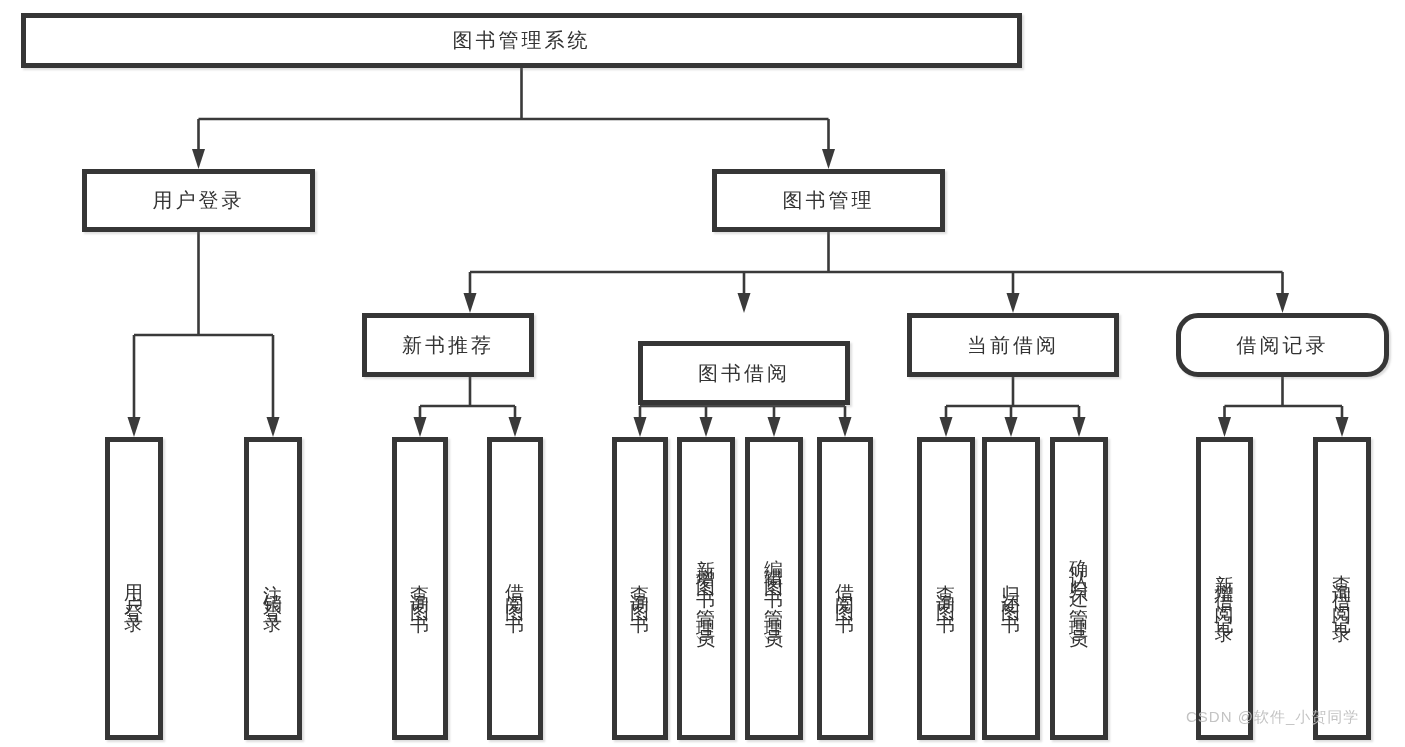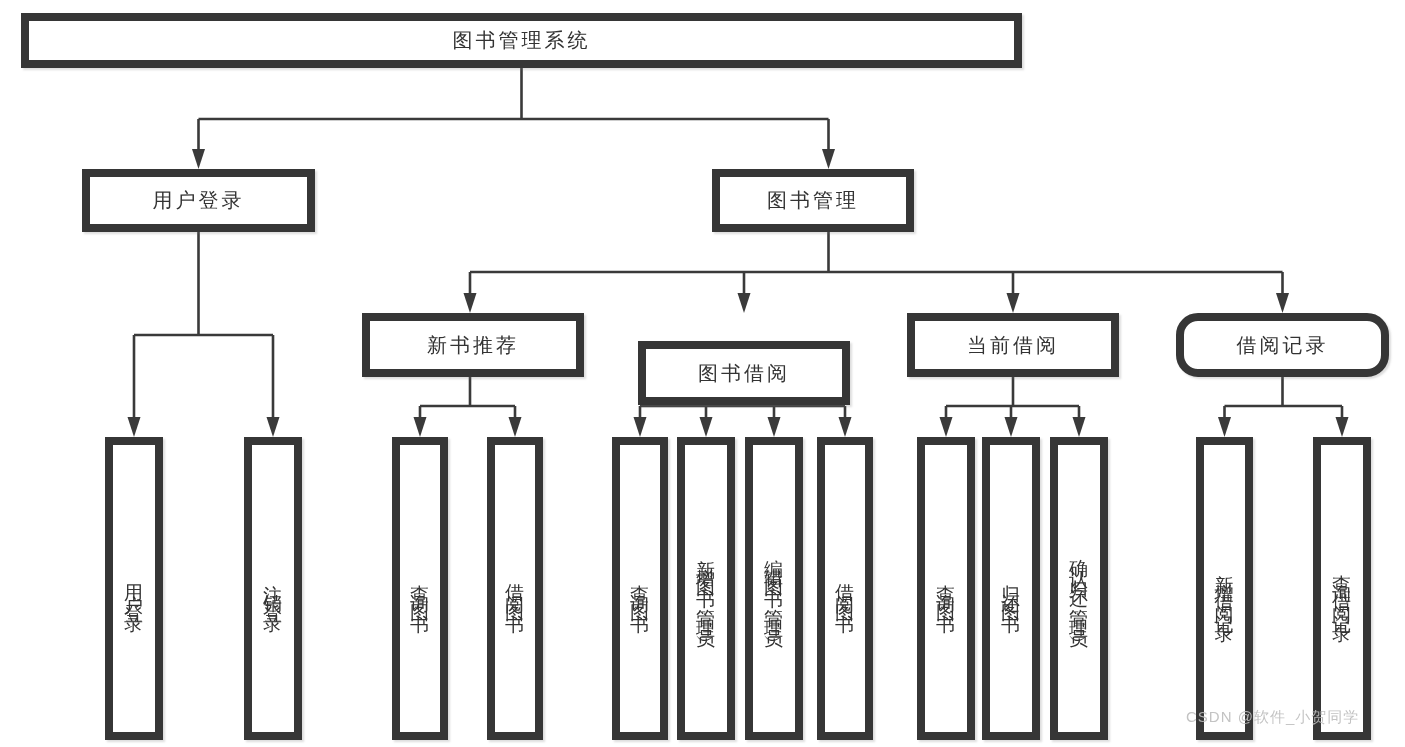--- a/index.html
+++ b/index.html
@@ -10,21 +10,21 @@
     overflow:hidden;
     font-family:"Liberation Sans","DejaVu Sans",sans-serif;
   }
   #connector-layer{
     position:absolute;left:0;top:0;width:1405px;height:747px;
   }
   #node-layer{position:absolute;left:0;top:0;width:100%;height:100%;}
   .node{
     position:absolute;
     background:#ffffff;
-    border:8px solid #000000;
+    border:5px solid #000000;
     box-sizing:border-box;
     display:flex;align-items:center;justify-content:center;
     color:#333333;
     box-shadow:2px 2px 2px rgba(120,120,120,0.25);
   }
   .node.h span{
     font-size:20px;
     letter-spacing:3px;
     white-space:nowrap;
   }
@@ -91,24 +91,24 @@
         <polygon points="1335.5,417 1348.5,417 1342,437" fill="#3a3a3a"></polygon>
       </g>
     </svg>
   <div id="node-layer">
       <div class="node h" style="left: 21px; top: 13px; width: 1001px; height: 55px; border-color: rgb(54, 54, 54); color: rgb(51, 51, 51);">
         <span>图书管理系统</span>
       </div>
       <div class="node h" style="left: 82px; top: 169px; width: 233px; height: 63px; border-color: rgb(54, 54, 54); color: rgb(51, 51, 51);">
         <span>用户登录</span>
       </div>
-      <div class="node h" style="left: 712px; top: 169px; width: 202px; height: 63px; border-color: rgb(54, 54, 54); color: rgb(51, 51, 51);">
+      <div class="node h" style="left: 712px; top: 169px; width: 233px; height: 63px; border-color: rgb(54, 54, 54); color: rgb(51, 51, 51);">
         <span>图书管理</span>
       </div>
-      <div class="node h" style="left: 362px; top: 313px; width: 222px; height: 64px; border-color: rgb(54, 54, 54); color: rgb(51, 51, 51);">
+      <div class="node h" style="left: 362px; top: 313px; width: 172px; height: 64px; border-color: rgb(54, 54, 54); color: rgb(51, 51, 51);">
         <span>新书推荐</span>
       </div>
       <div class="node h" style="left: 638px; top: 313px; width: 212px; height: 64px; border-color: rgb(54, 54, 54); color: rgb(51, 51, 51); margin-top: 28px;">
         <span>图书借阅</span>
       </div>
       <div class="node h" style="left: 907px; top: 313px; width: 212px; height: 64px; border-color: rgb(54, 54, 54); color: rgb(51, 51, 51);">
         <span>当前借阅</span>
       </div>
       <div class="node h" style="left: 1176px; top: 313px; width: 213px; height: 64px; border-color: rgb(54, 54, 54); color: rgb(51, 51, 51); border-radius: 22px;">
         <span>借阅记录</span>

